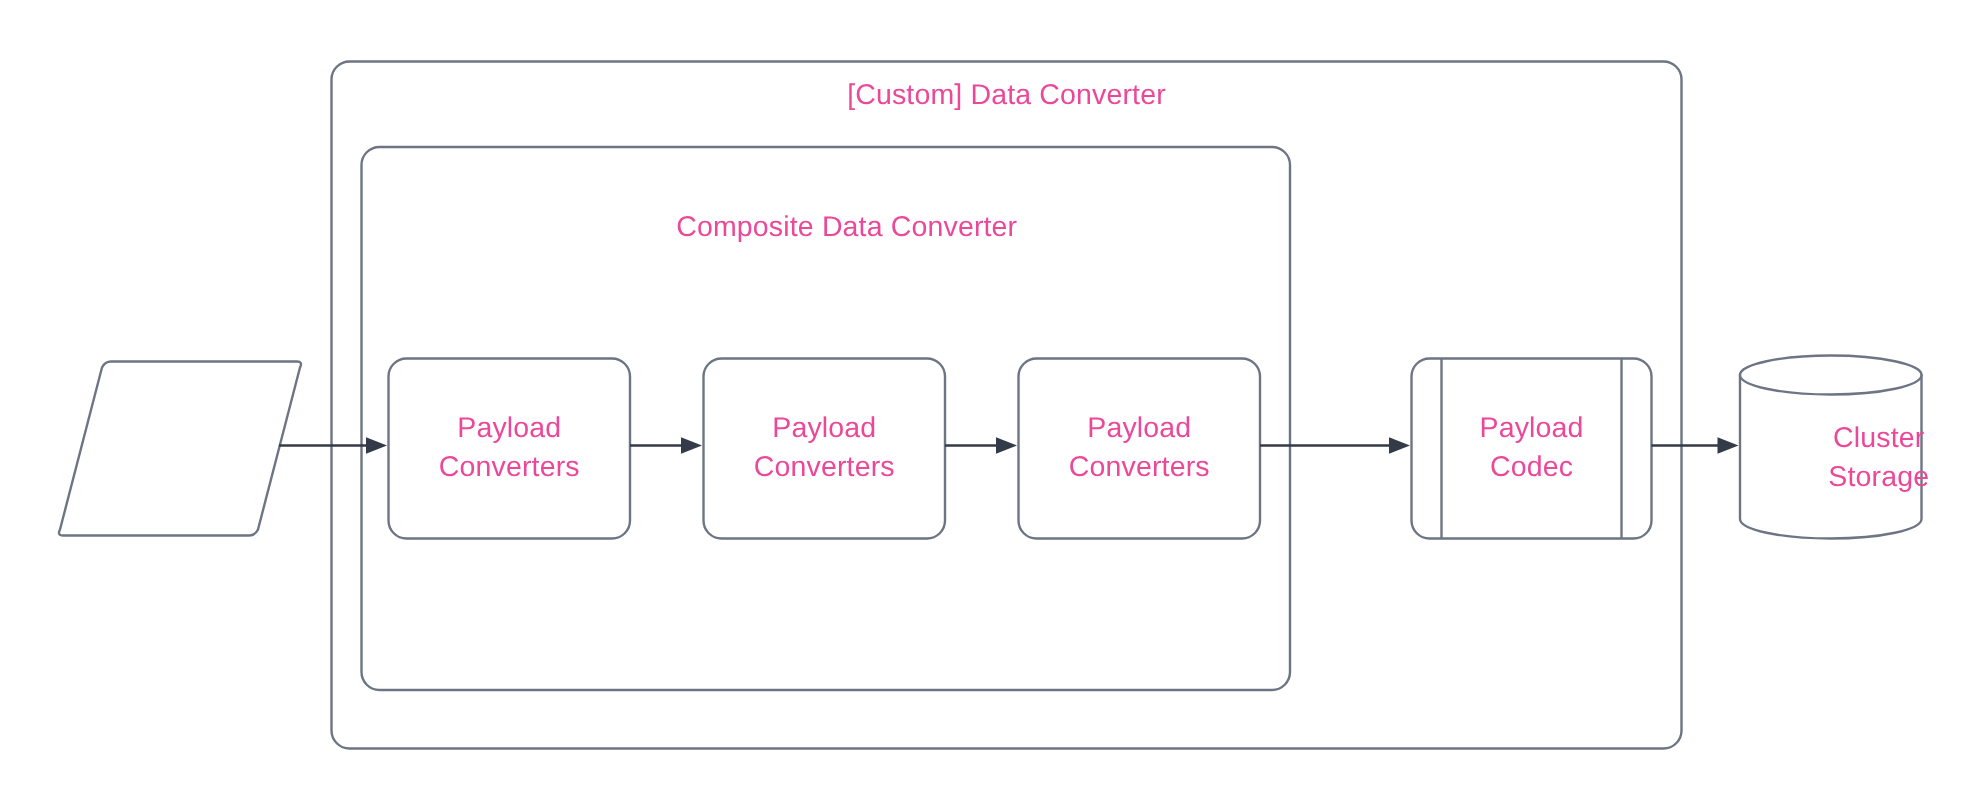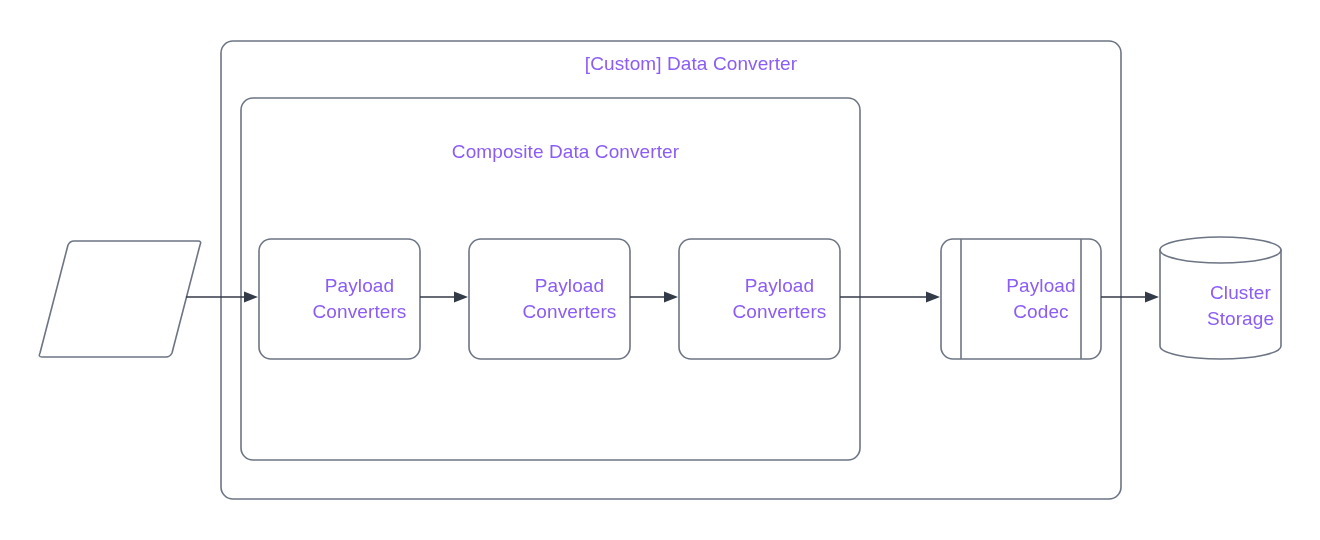--- a/index.html
+++ b/index.html
@@ -39,28 +39,27 @@
     stroke: #333a48;
     stroke-width: 1.6;
     fill: none;
   }
   .arrow-head {
     fill: #333a48;
     stroke: none;
   }
   .label {
     position: absolute;
-    color: #8b5cf6;
+    color: #ec4899;
     font-size: 19px;
     line-height: 26px;
     text-align: center;
     white-space: pre-line;
     letter-spacing: 0.1px;
     user-select: none;
-    margin-left: 20px;
   }
   .label-container-title {
     font-size: 19px;
   }
   .label-node {
     font-size: 19px;
   }
 </style>
 </head>
 <body>
@@ -122,31 +121,31 @@
 
     <g>
       <line class="connector" x1="1101" y1="297" x2="1151" y2="297"></line>
       <path class="arrow-head" d="M 1159 297 L 1145 291.5 L 1145 302.5 Z"></path>
     </g>
 
   </svg>
 
   <div class="label label-container-title" style="left:221px; top:51px; width:900px;">[Custom] Data Converter</div>
 
-  <div class="label label-container-title" style="left:236px; top:139px; width:619px;">Composite Data Converter</div>
+  <div class="label label-container-title" style="left:255px; top:139px; width:619px;">Composite Data Converter</div>
 
 
   <div class="label label-node" style="left:259px; top:273px; width:161px;">Payload
 Converters</div>
 
   <div class="label label-node" style="left:469px; top:273px; width:161px;">Payload
 Converters</div>
 
   <div class="label label-node" style="left:679px; top:273px; width:161px;">Payload
 Converters</div>
 
   <div class="label label-node" style="left:961px; top:273px; width:120px;">Payload
 Codec</div>
 
-  <div class="label label-node" style="left:1160px; top:280px; width:121px;">Cluster
+  <div class="label label-node" style="left:1160px; top:280px; width:121px;padding-left:32px;">Cluster
 Storage</div>
 
 </div>
 
 </body></html>

